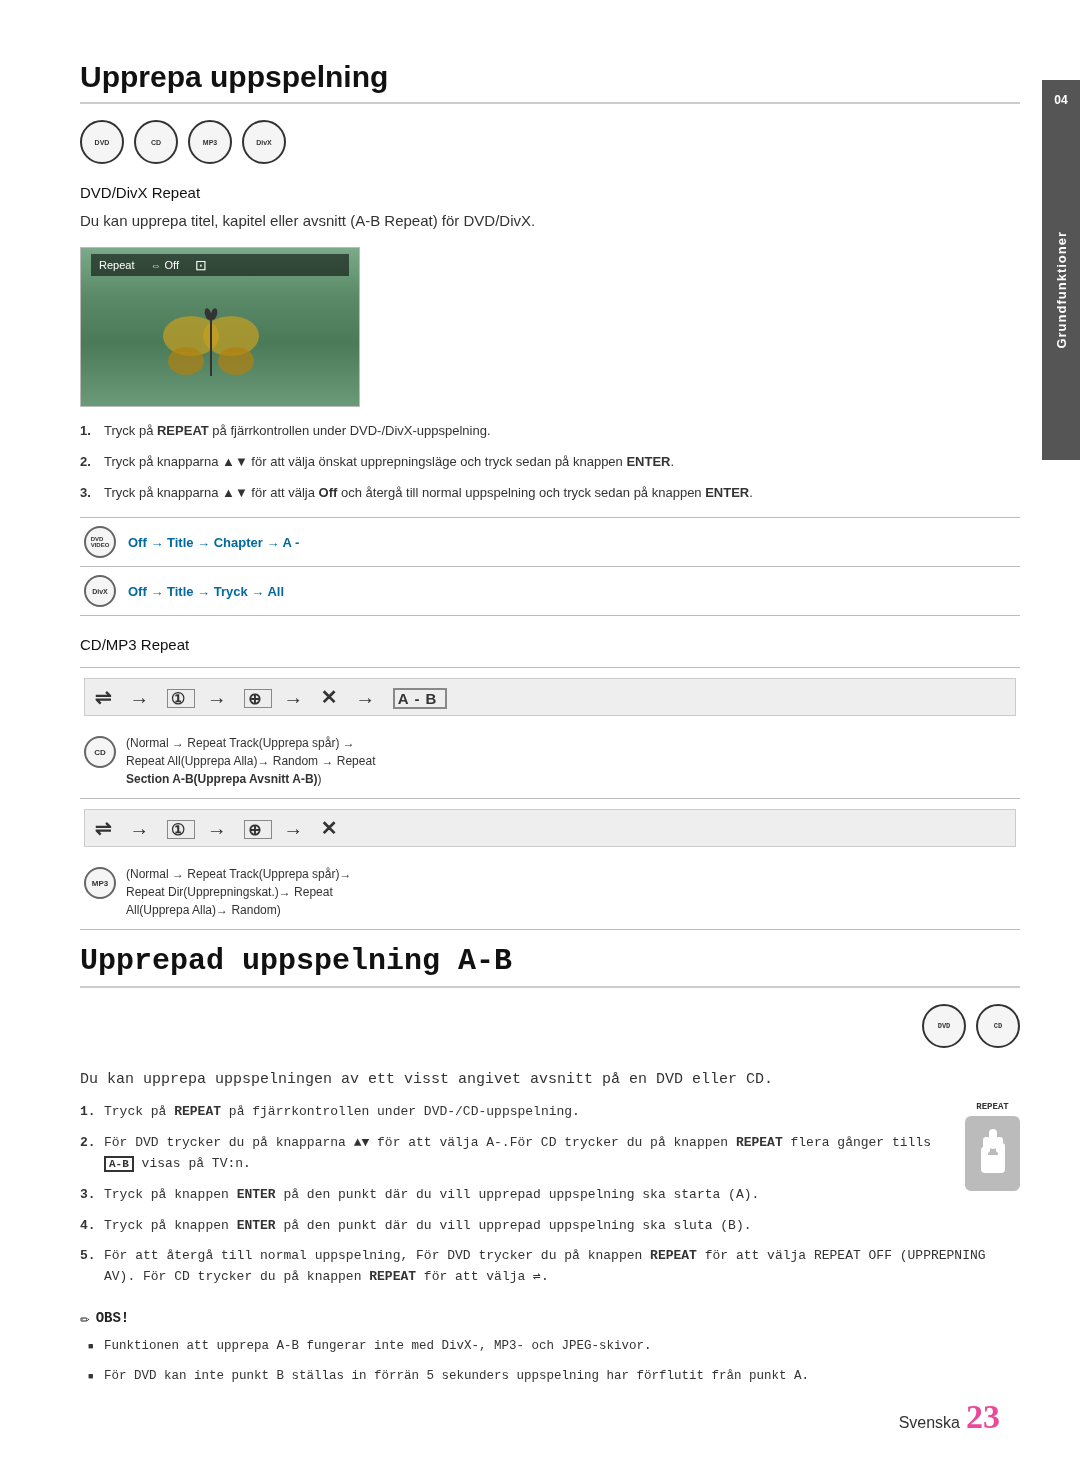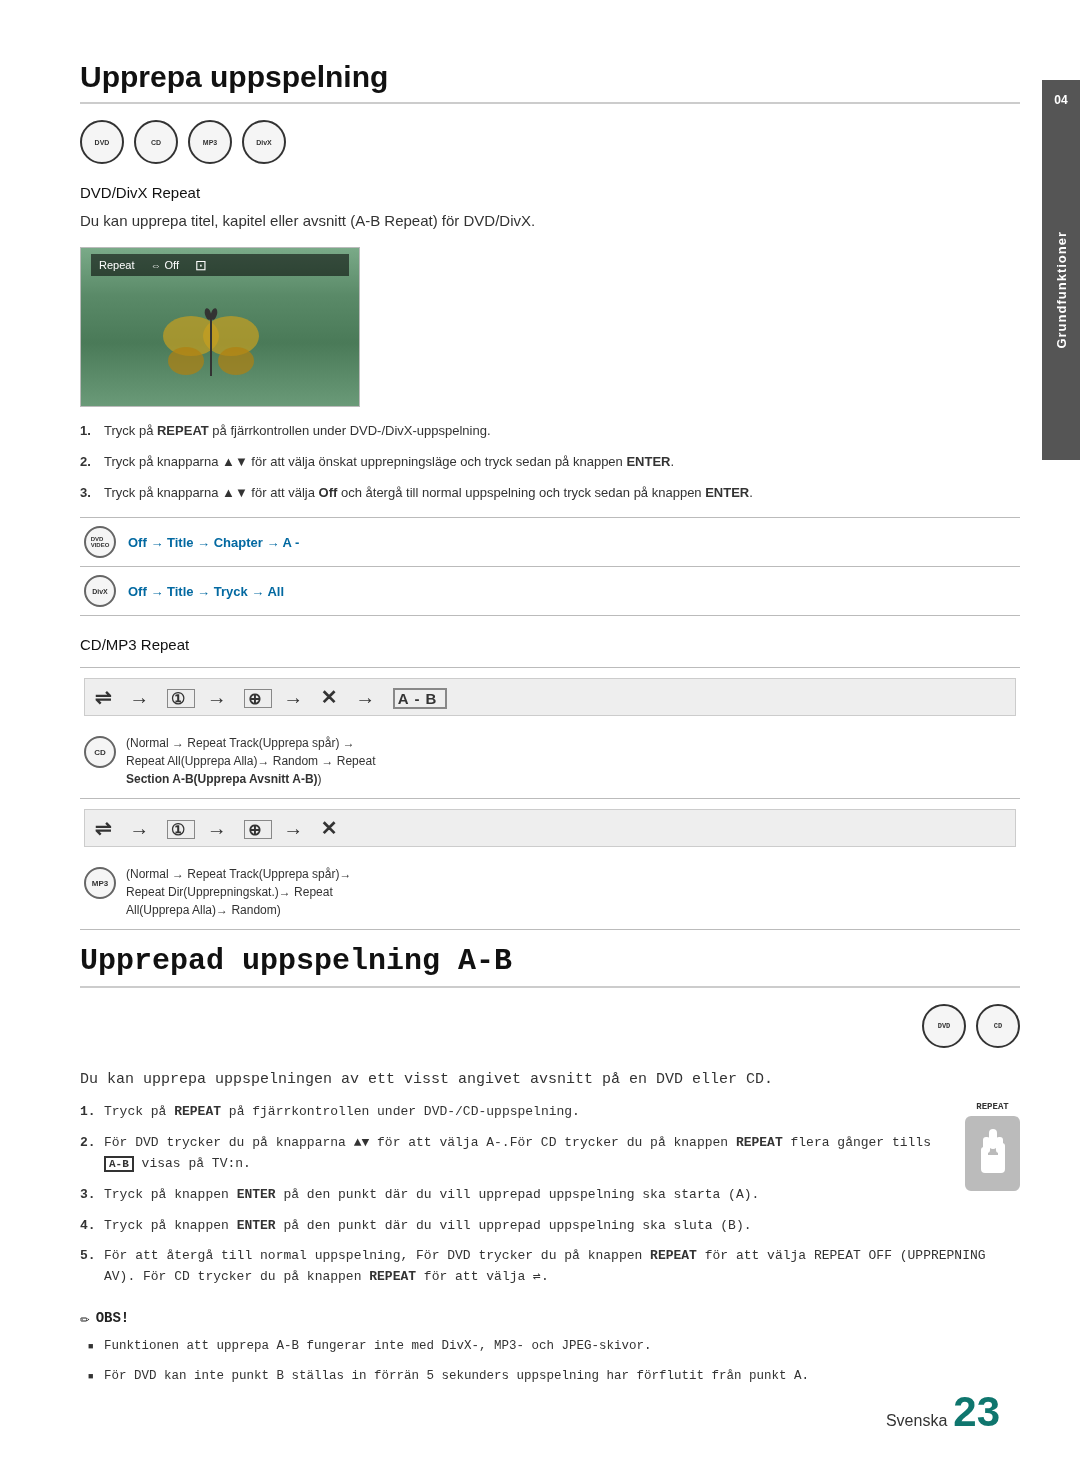--- a/index.html
+++ b/index.html
@@ -278,23 +278,24 @@
       gap: 6px;
       margin-top: 19px;
     }
 
     .footer-lang {
       font-size: 16px;
       color: #333;
     }
 
     .footer-num {
-      font-size: 42px;
-      font-weight: bold;
-      color: #0f766e;
+      font-size: 34px;
+      font-weight: bold;
+      color: #ec4899;
+      font-family: Liberation Serif, serif;
     }
 
     
     b { font-weight: bold; }
 
     
     .small-disc {
       width: 32px;
       height: 32px;
       border-radius: 50%;

